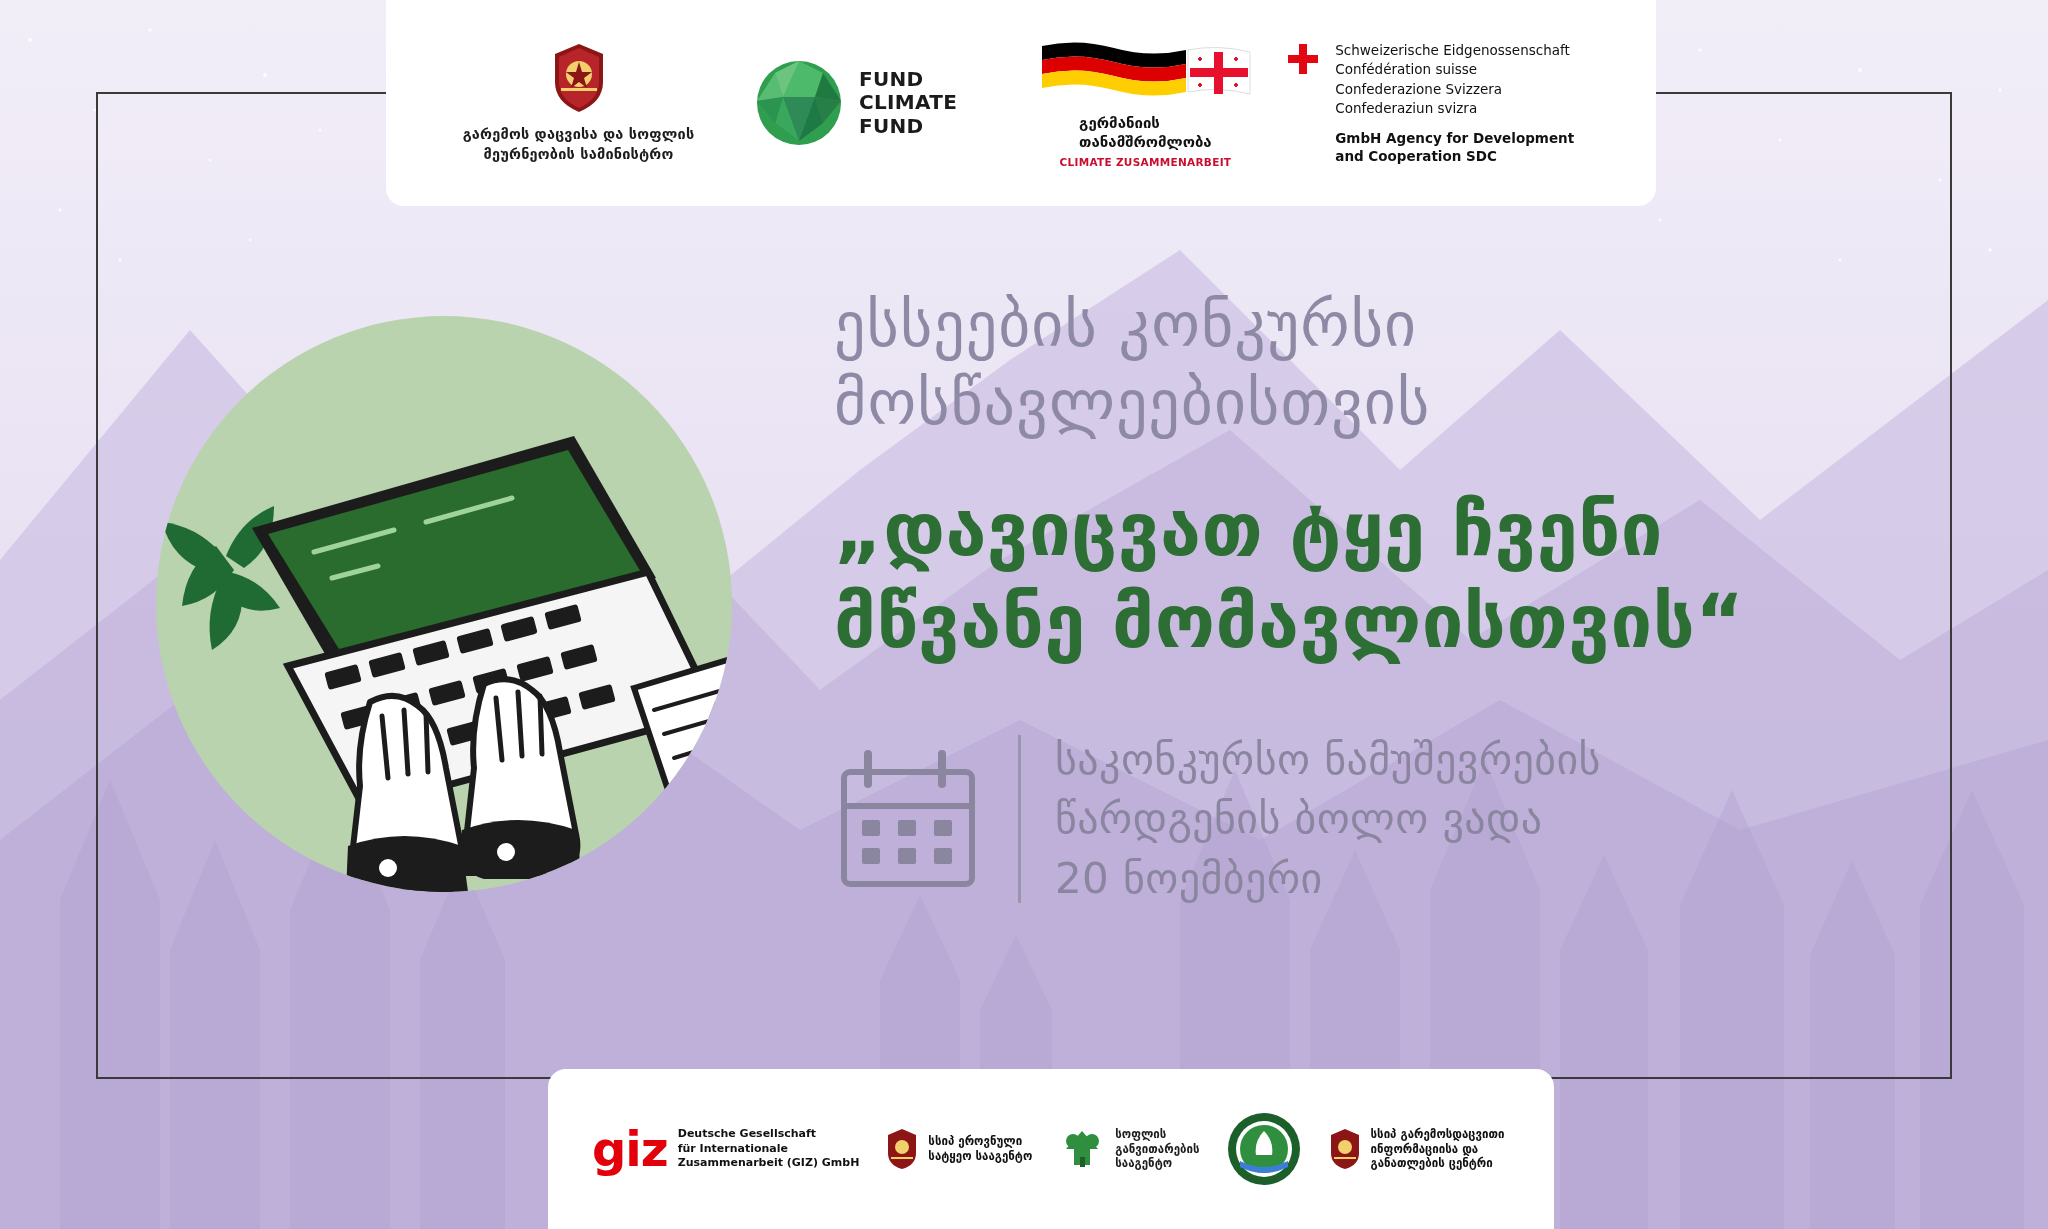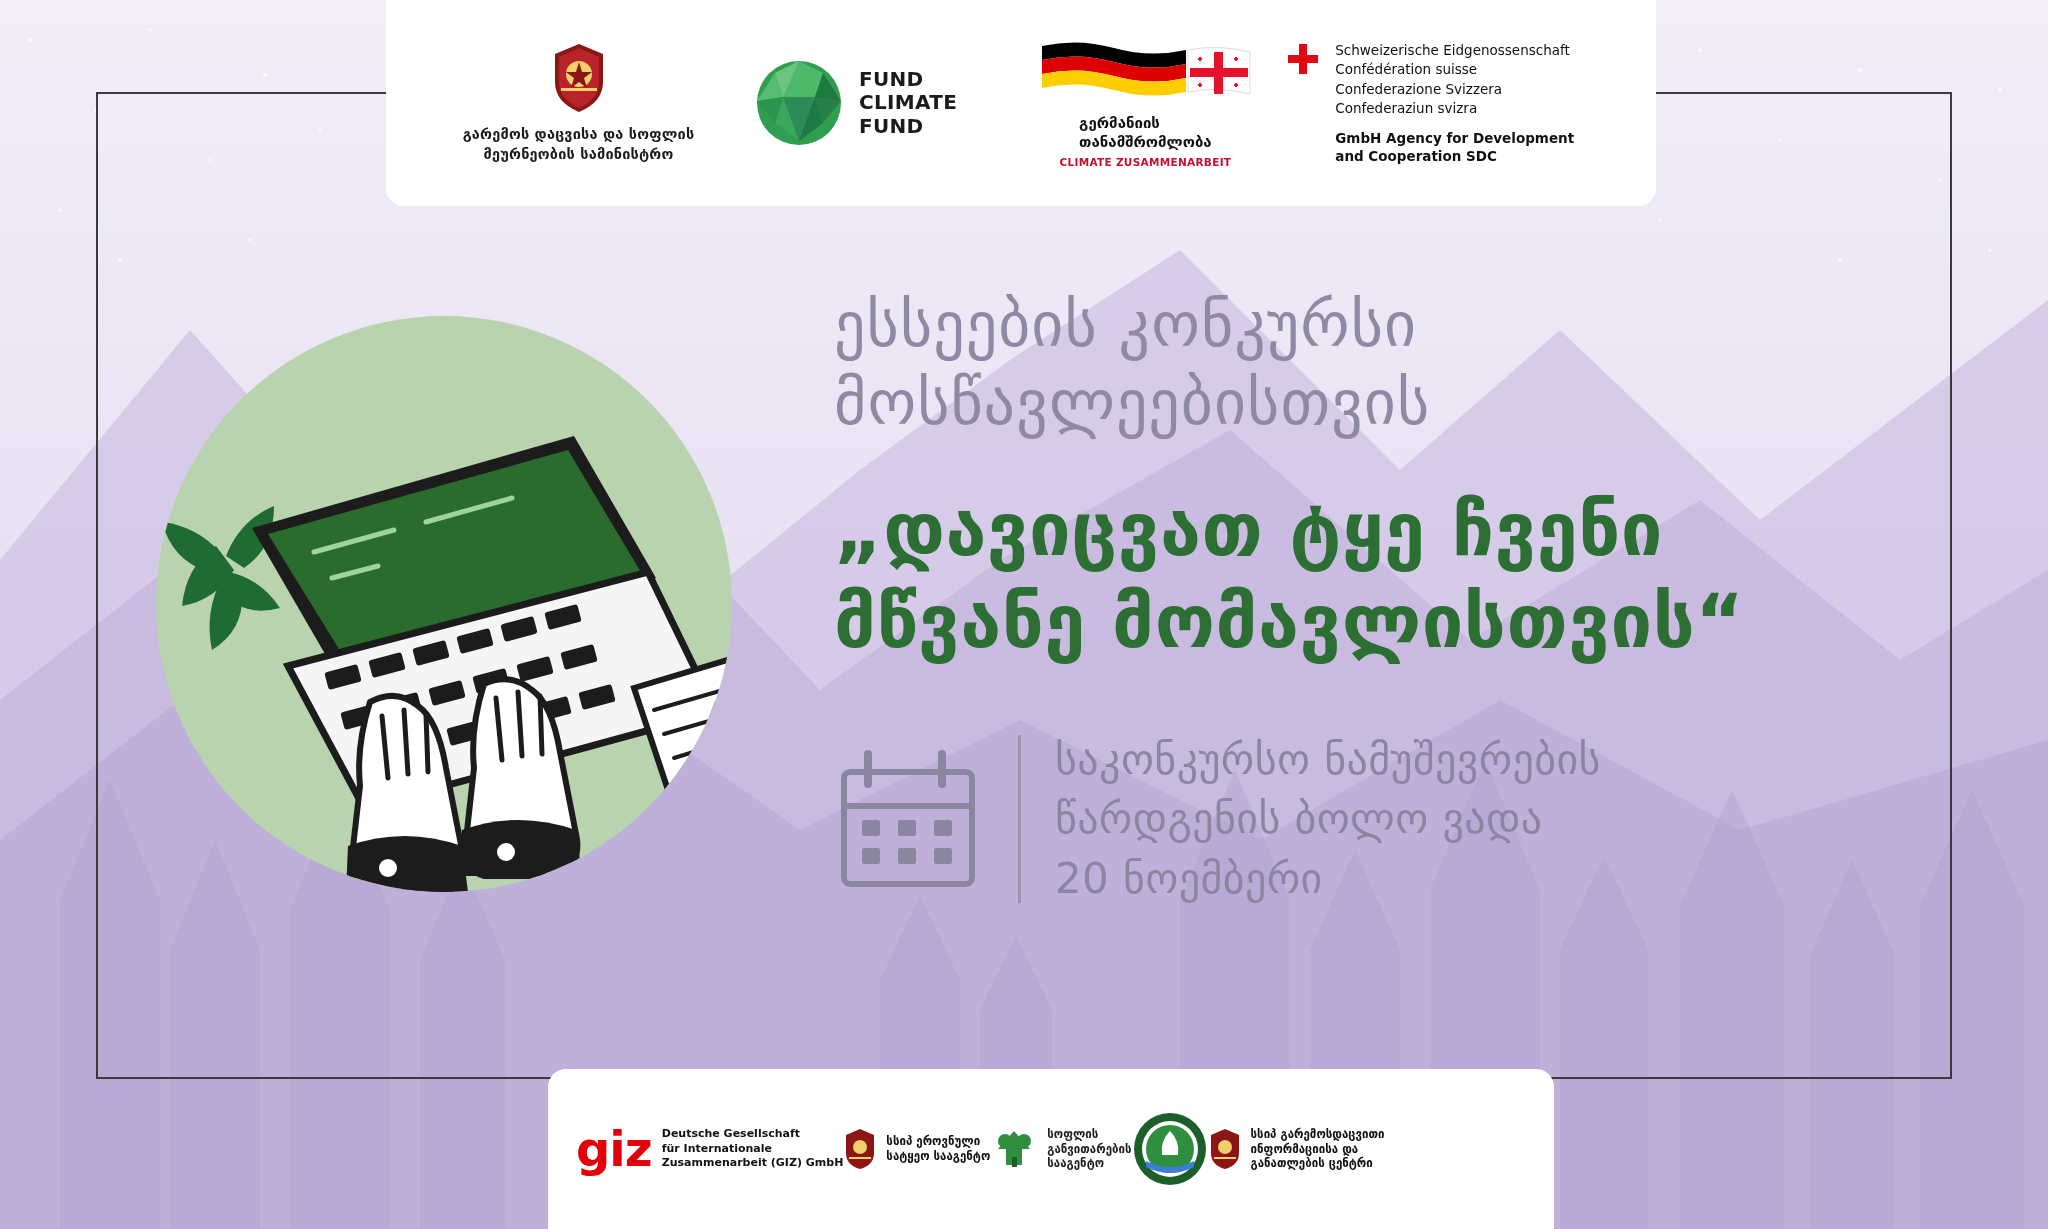--- a/index.html
+++ b/index.html
@@ -109,21 +109,22 @@
   
   .bottom-logos {
     position: absolute;
     left: 548px; bottom: 0;
     width: 1006px; height: 160px;
     background: #ffffff;
     border-top-left-radius: 18px;
     border-top-right-radius: 18px;
     display: flex;
     align-items: center;
-    padding: 0 28px;
+    gap: 26px;
+    padding: 0 44px;
   }
   .giz { display: flex; align-items: center; gap: 10px; }
   .giz .giz-mark {
     font-size: 48px; font-weight: 700; color: #e3000b;
     letter-spacing: -1px; line-height: 1;
   }
   .giz .giz-text { font-size: 11px; color: #111; line-height: 1.32; font-weight: 600; }
 
   .bl-item { display: flex; align-items: center; gap: 9px; }
   .bl-item .bl-text { font-size: 11.5px; font-weight: 700; color: #111; line-height: 1.3; }

